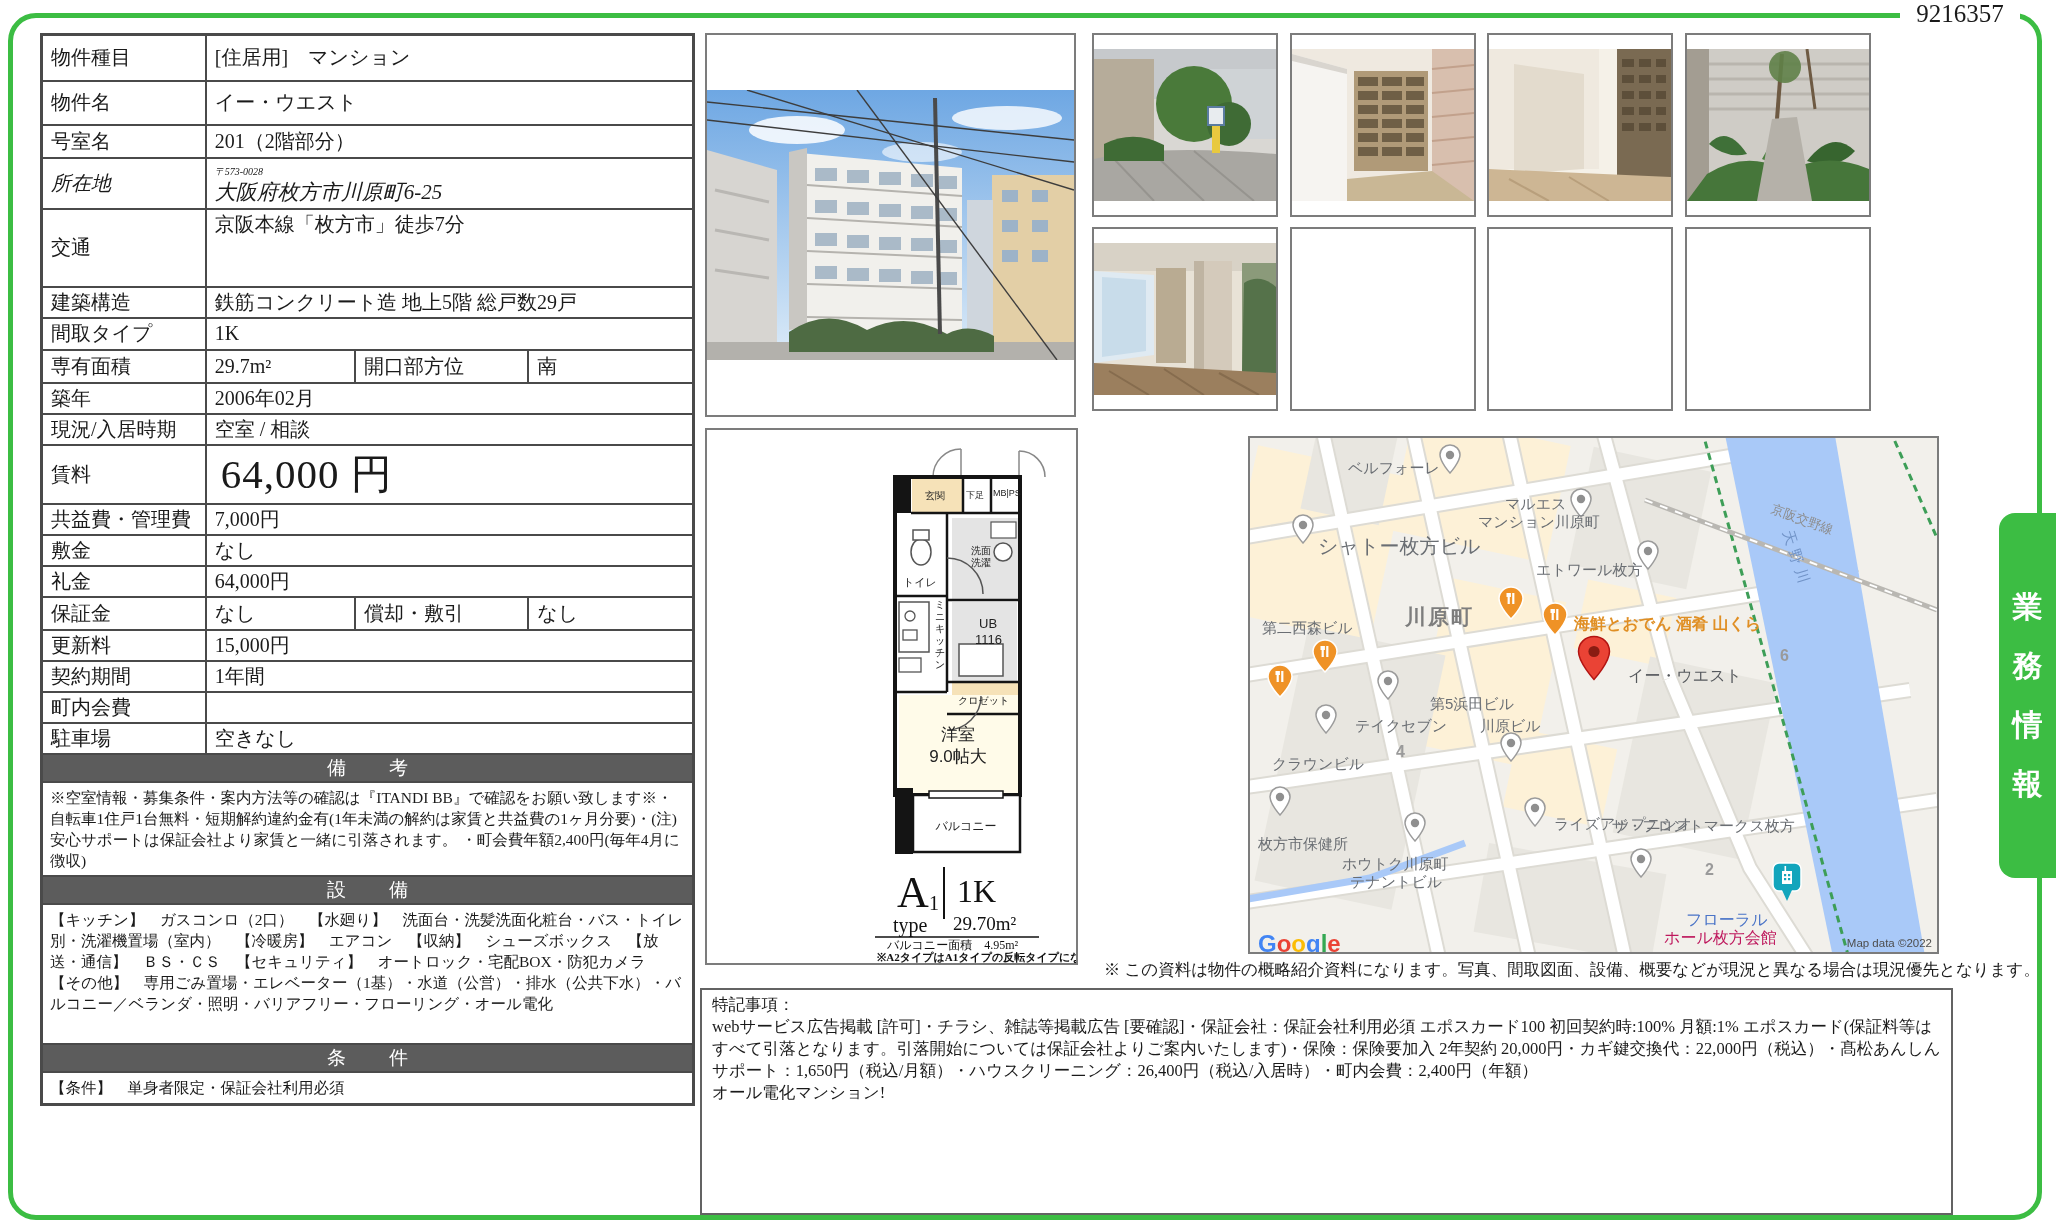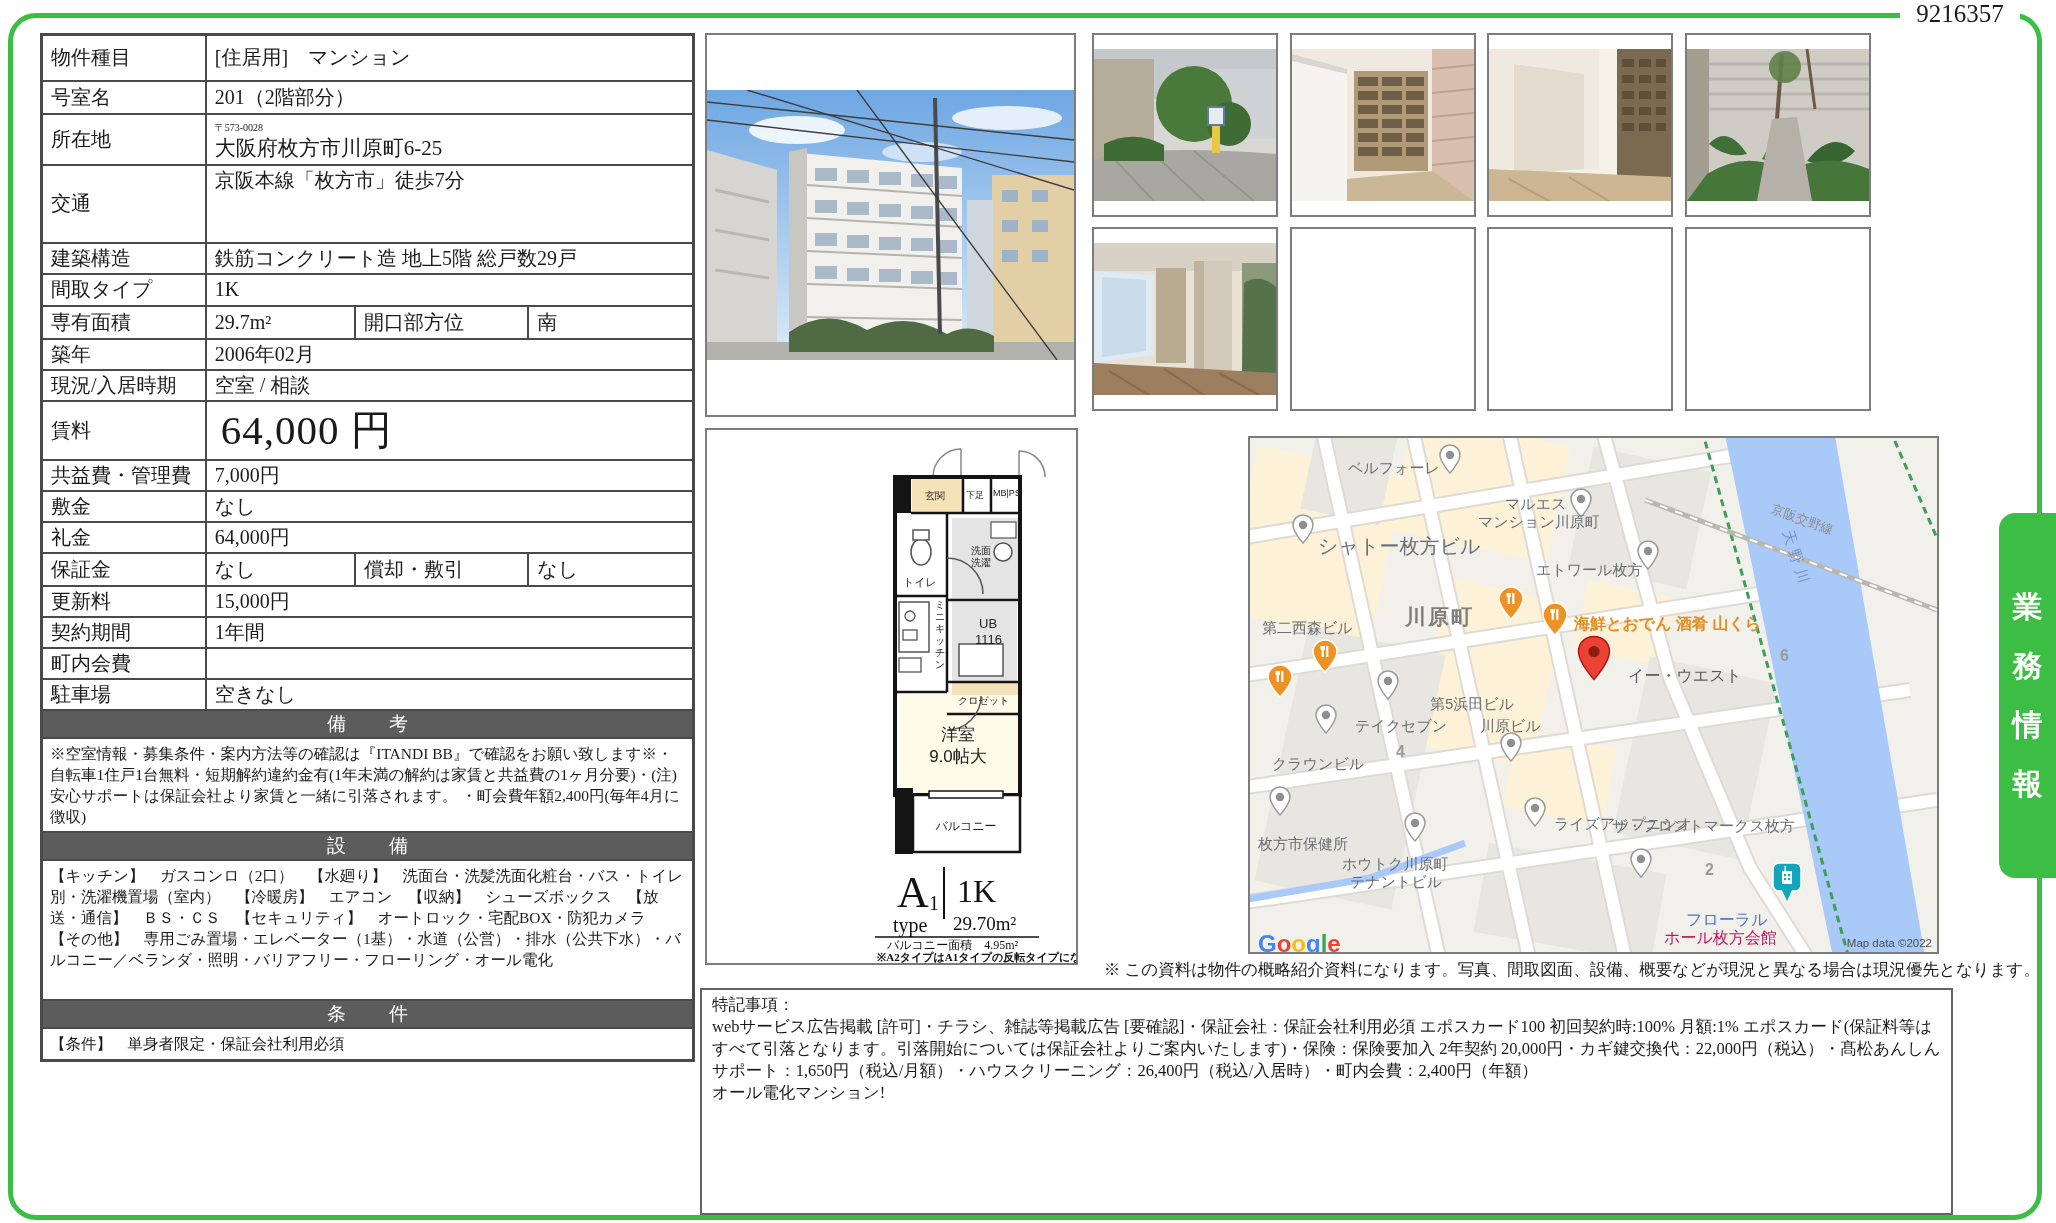--- a/index.html
+++ b/index.html
@@ -89,25 +89,29 @@
       <col style="width:163px">
       <col style="width:148px">
       <col style="width:172px">
       <col style="width:164px">
     </colgroup>
   <tbody id="ptable-body">
       <tr style="height: 46px;">
         <td class="lbl">物件種目</td>
         <td colspan="3">[住居用]　マンション</td>
       </tr>
+      <tr style="height: 44px;">
+        <td class="lbl">物件名</td>
+        <td colspan="3">イー・ウエスト</td>
+      </tr>
       <tr style="height: 33px;">
         <td class="lbl">号室名</td>
         <td colspan="3">201（2階部分）</td>
       </tr>
-      <tr style="height: 51px;">
+      <tr style="height: 51px; font-style: italic;">
         <td class="lbl">所在地</td>
         <td colspan="3">
           <span class="addr-small">〒573-0028</span>
           <span class="addr-main">大阪府枚方市川原町6-25</span>
         </td>
       </tr>
       <tr style="height: 78px;">
         <td class="lbl">交通</td>
         <td colspan="3" class="top-td">京阪本線「枚方市」徒歩7分</td>
       </tr>

